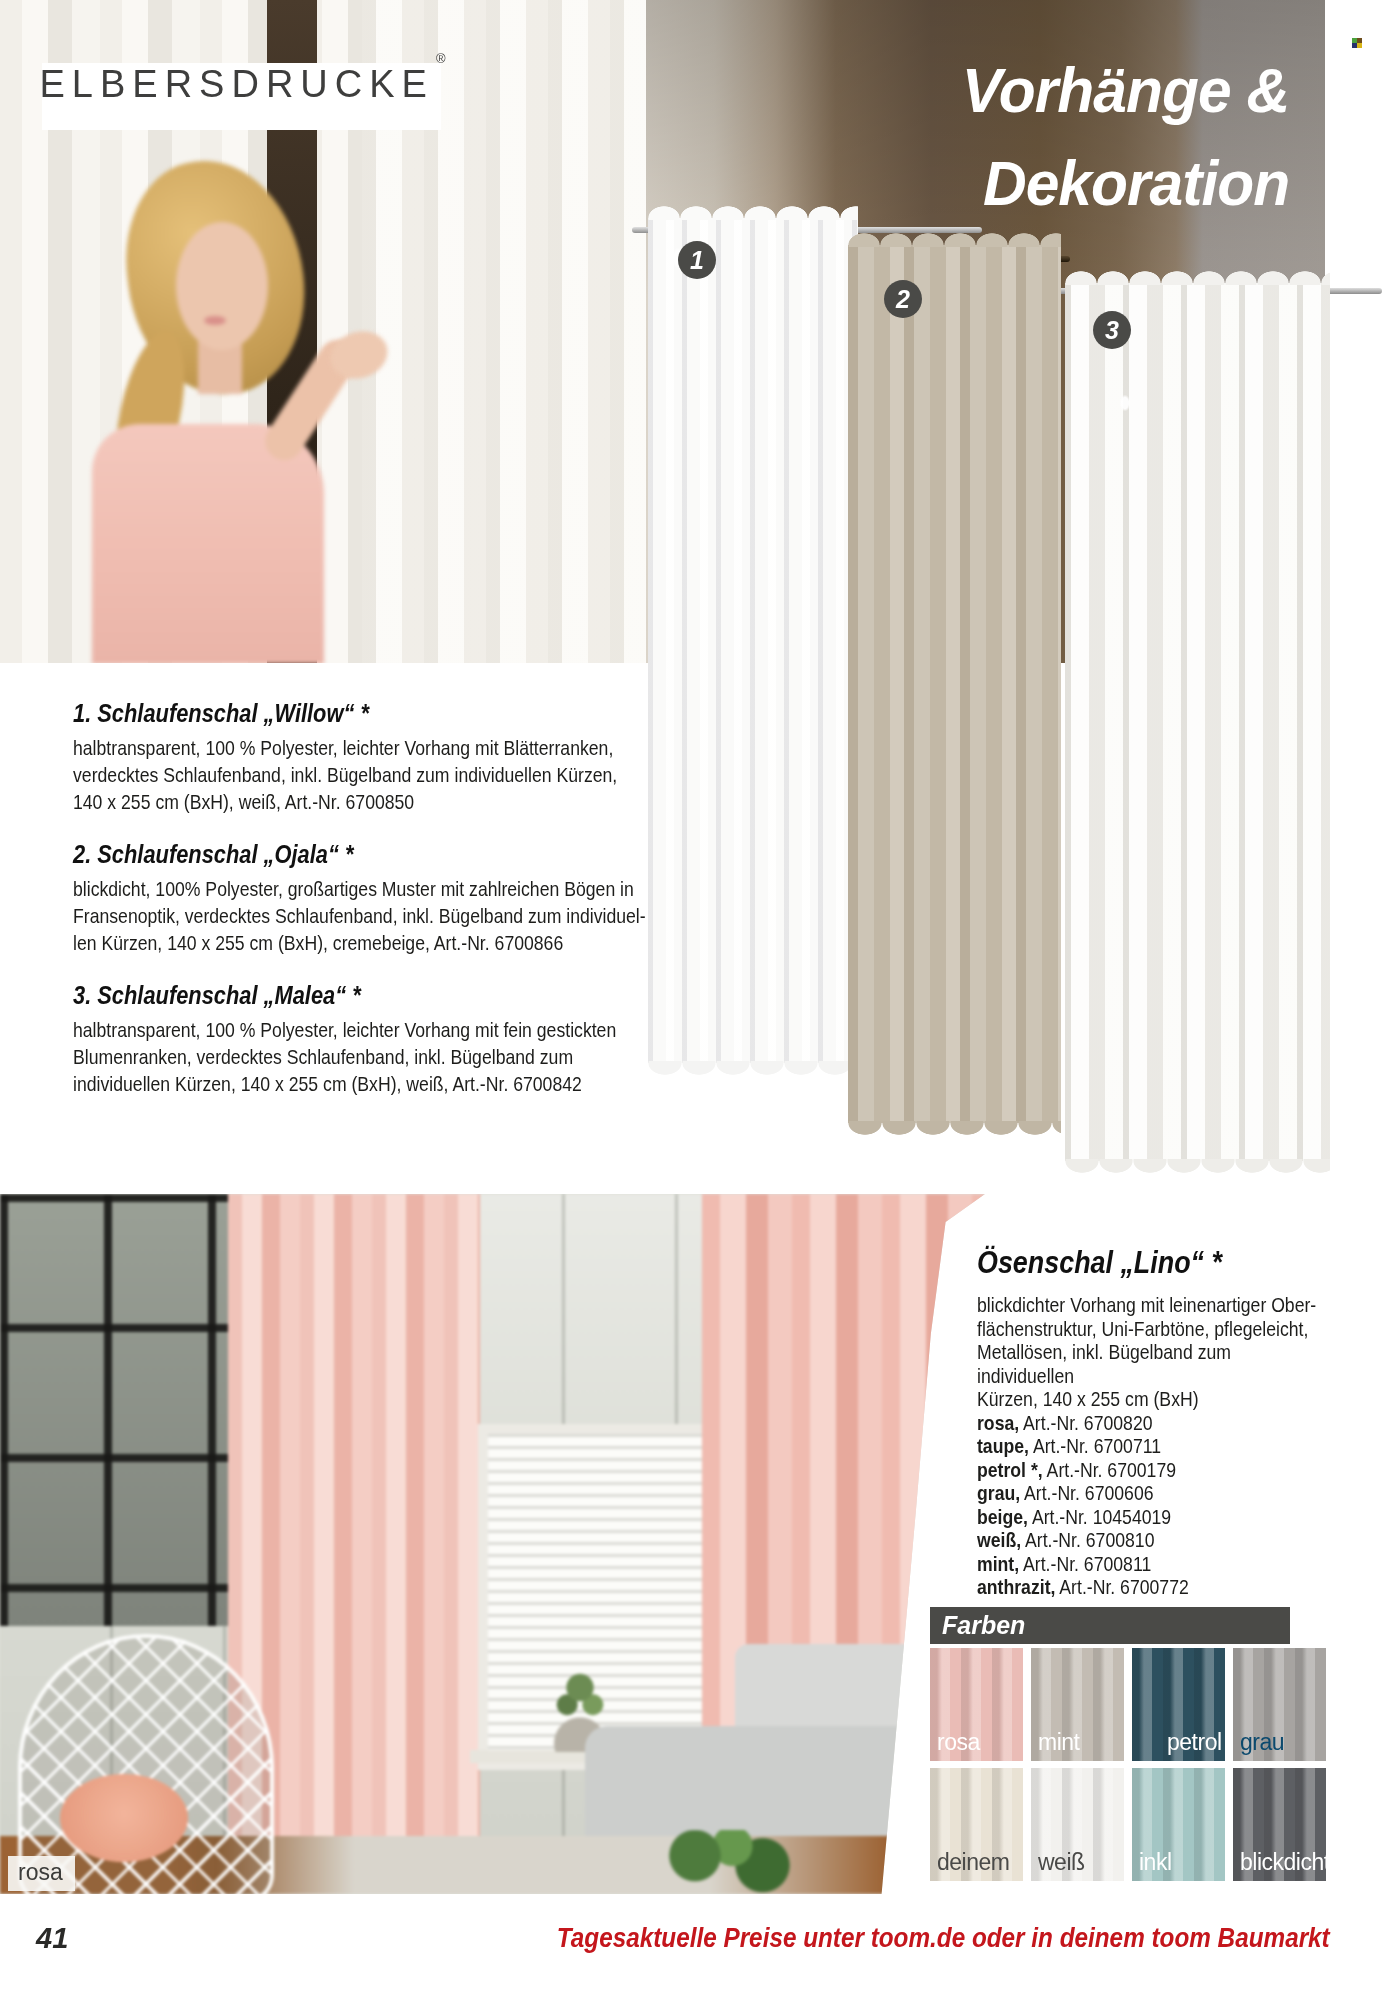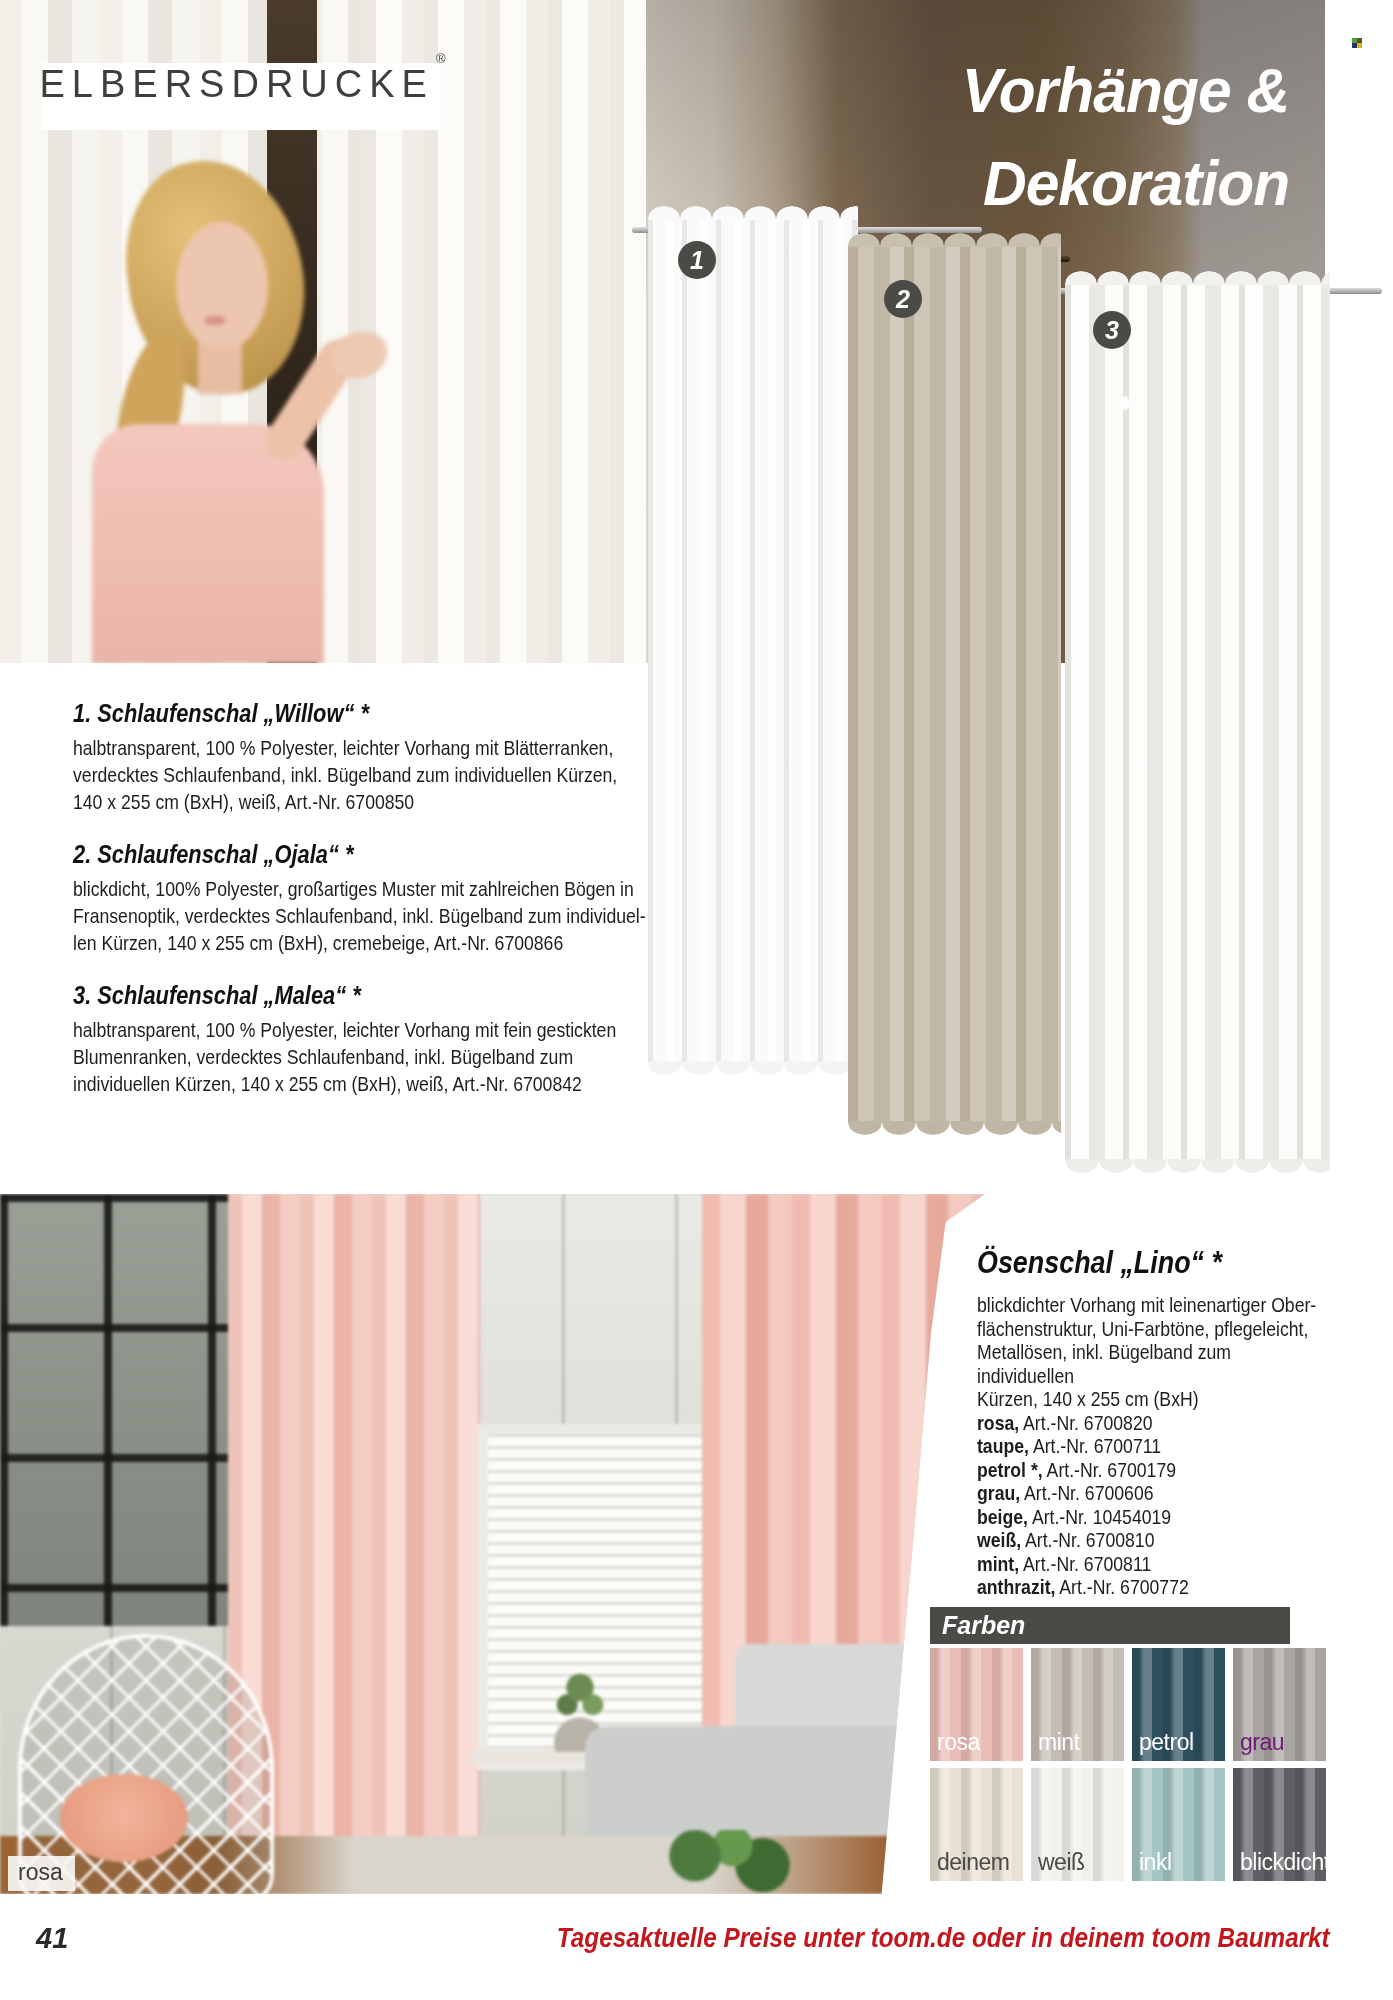--- a/index.html
+++ b/index.html
@@ -276,24 +276,24 @@
   <div class="farben">
     <div class="farben-bar">Farben</div>
     <div class="swatch-grid">
       <div class="swatch" style="background-color: rgb(234, 188, 182);">
           <span class="swatch-label" style="color: rgb(255, 255, 255);">rosa</span>
         </div>
       <div class="swatch" style="background-color: rgb(195, 188, 179);">
           <span class="swatch-label" style="color: rgb(255, 255, 255);">mint</span>
         </div>
       <div class="swatch" style="background-color: rgb(45, 80, 95);">
-          <span class="swatch-label" style="color: rgb(255, 255, 255);">petrol</span>
+          <span class="swatch-label" style="color: rgb(255, 255, 255); margin-left: 28px;">petrol</span>
         </div>
       <div class="swatch" style="background-color: rgb(167, 164, 161);">
-          <span class="swatch-label" style="color: #701a75; text-align: right;">grau</span>
+          <span class="swatch-label" style="color: #0c4a6e; text-align: right;">grau</span>
         </div>
       <div class="swatch" style="background-color: rgb(233, 226, 212);">
           <span class="swatch-label" style="color: rgb(74, 74, 72);">deinem</span>
         </div>
       <div class="swatch" style="background-color: rgb(242, 241, 238);">
           <span class="swatch-label" style="color: rgb(74, 74, 72);">weiß</span>
         </div>
       <div class="swatch" style="background-color: rgb(163, 198, 196);">
           <span class="swatch-label" style="color: rgb(255, 255, 255);">inkl</span>
         </div>

